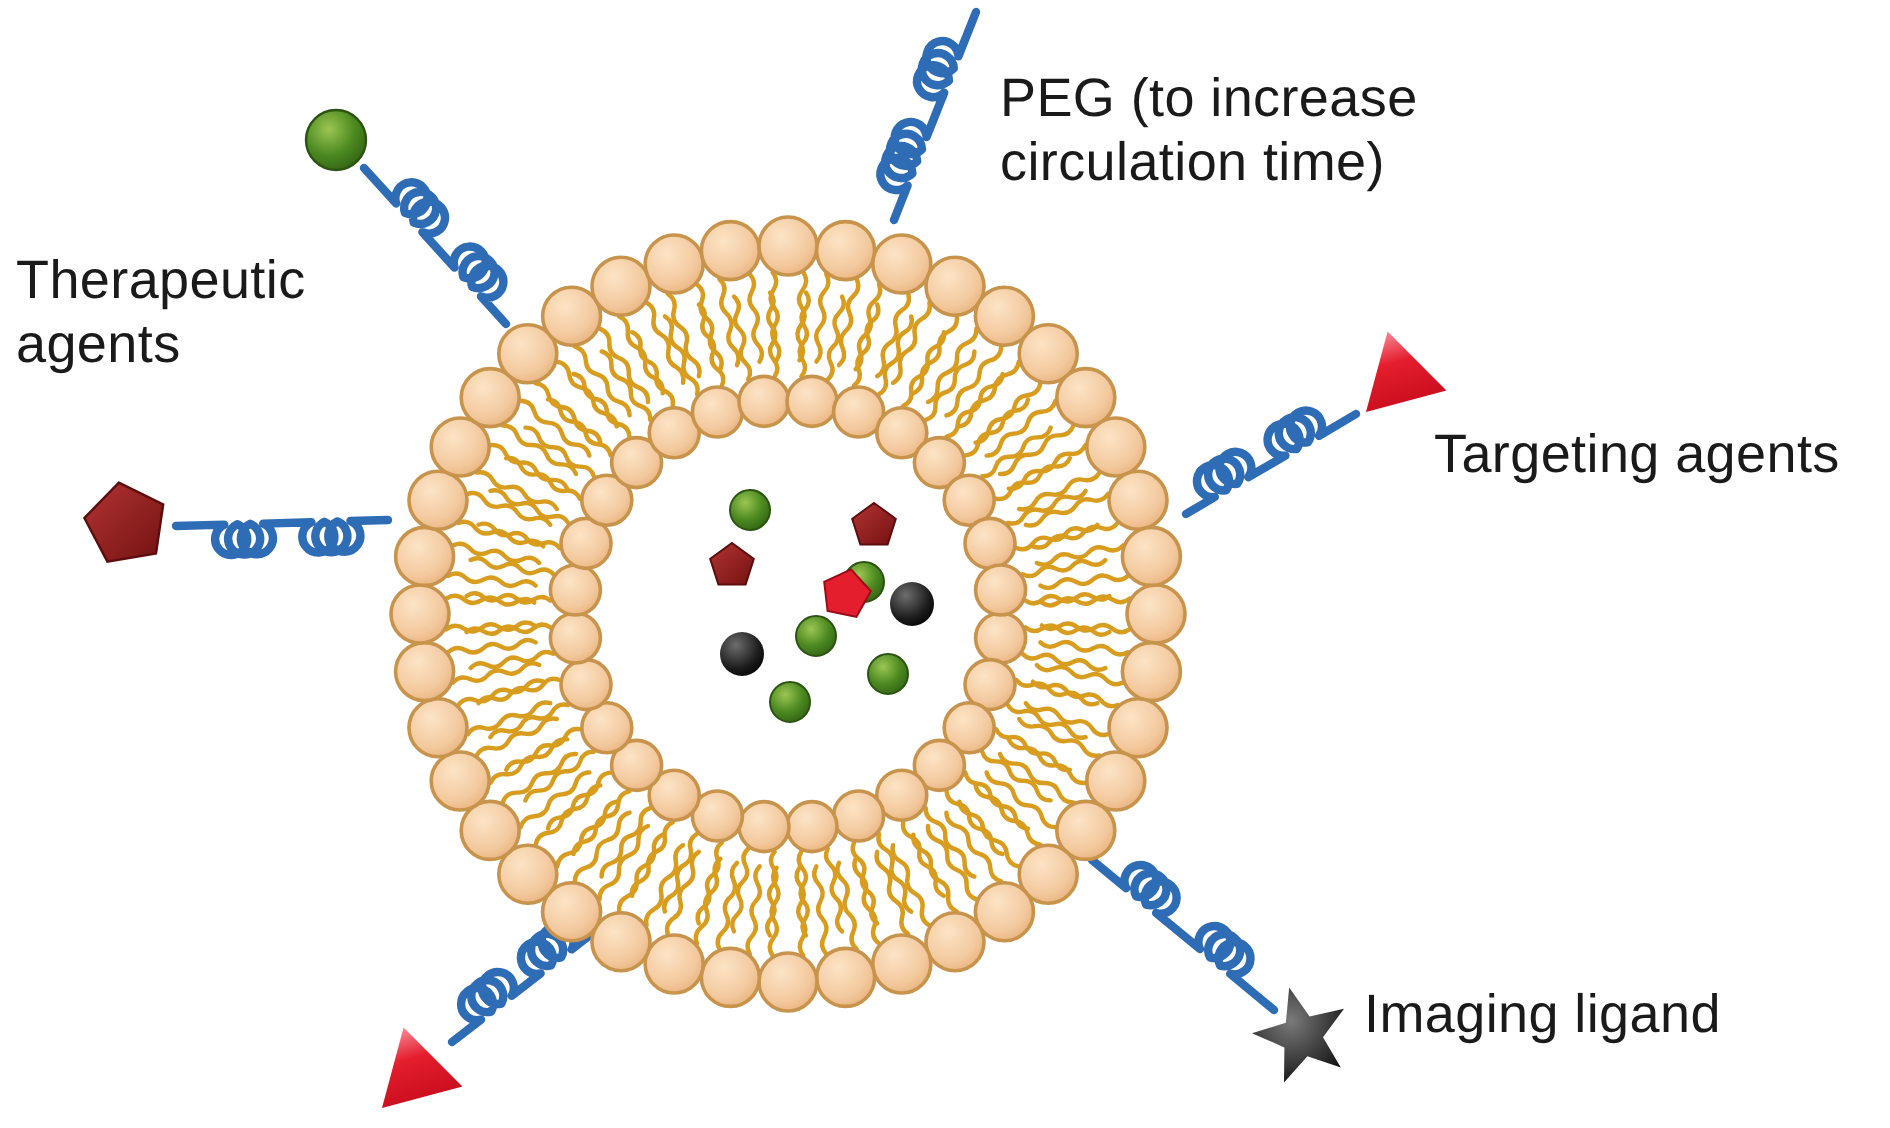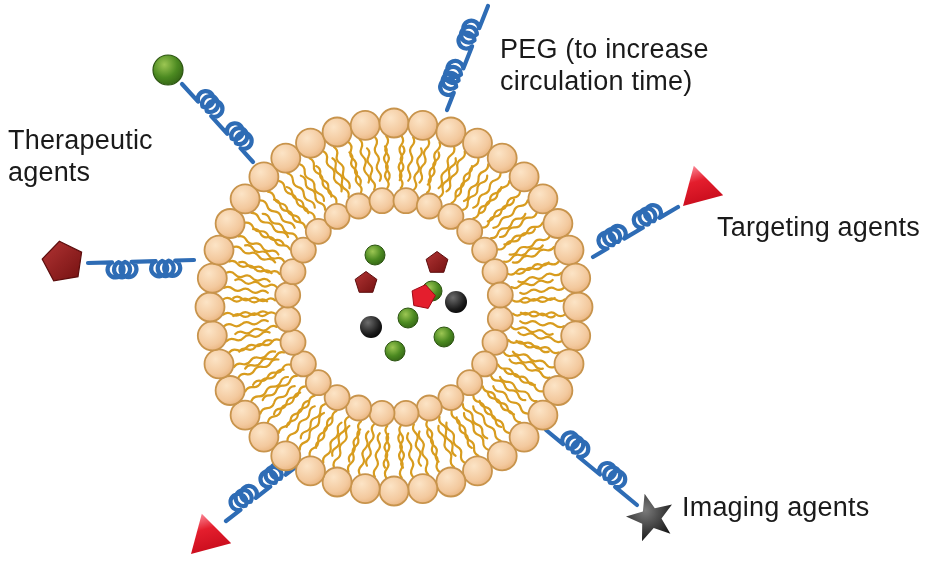--- a/index.html
+++ b/index.html
@@ -290,15 +290,15 @@
         <polygon points="191.0,554.0 201.8,513.8 231.2,543.2" fill="url(#gTri)"></polygon>
         <polygon points="644.6,493.8 654.8,508.2 672.0,504.4 661.5,518.6 670.4,533.8 653.7,528.1 642.0,541.3 642.2,523.7 626.0,516.6 642.9,511.4" fill="url(#gStar)"></polygon>
       </g>
     </svg>
 
   <div class="lbl lbl-therapeutic">Therapeutic
 agents</div>
   <div class="lbl lbl-peg">PEG (to increase
 circulation time)</div>
   <div class="lbl lbl-targeting">Targeting agents</div>
-  <div class="lbl lbl-imaging">Imaging agents</div>
+  <div class="lbl lbl-imaging">Imaging ligand</div>
 
 </div>
 
 </body></html>

